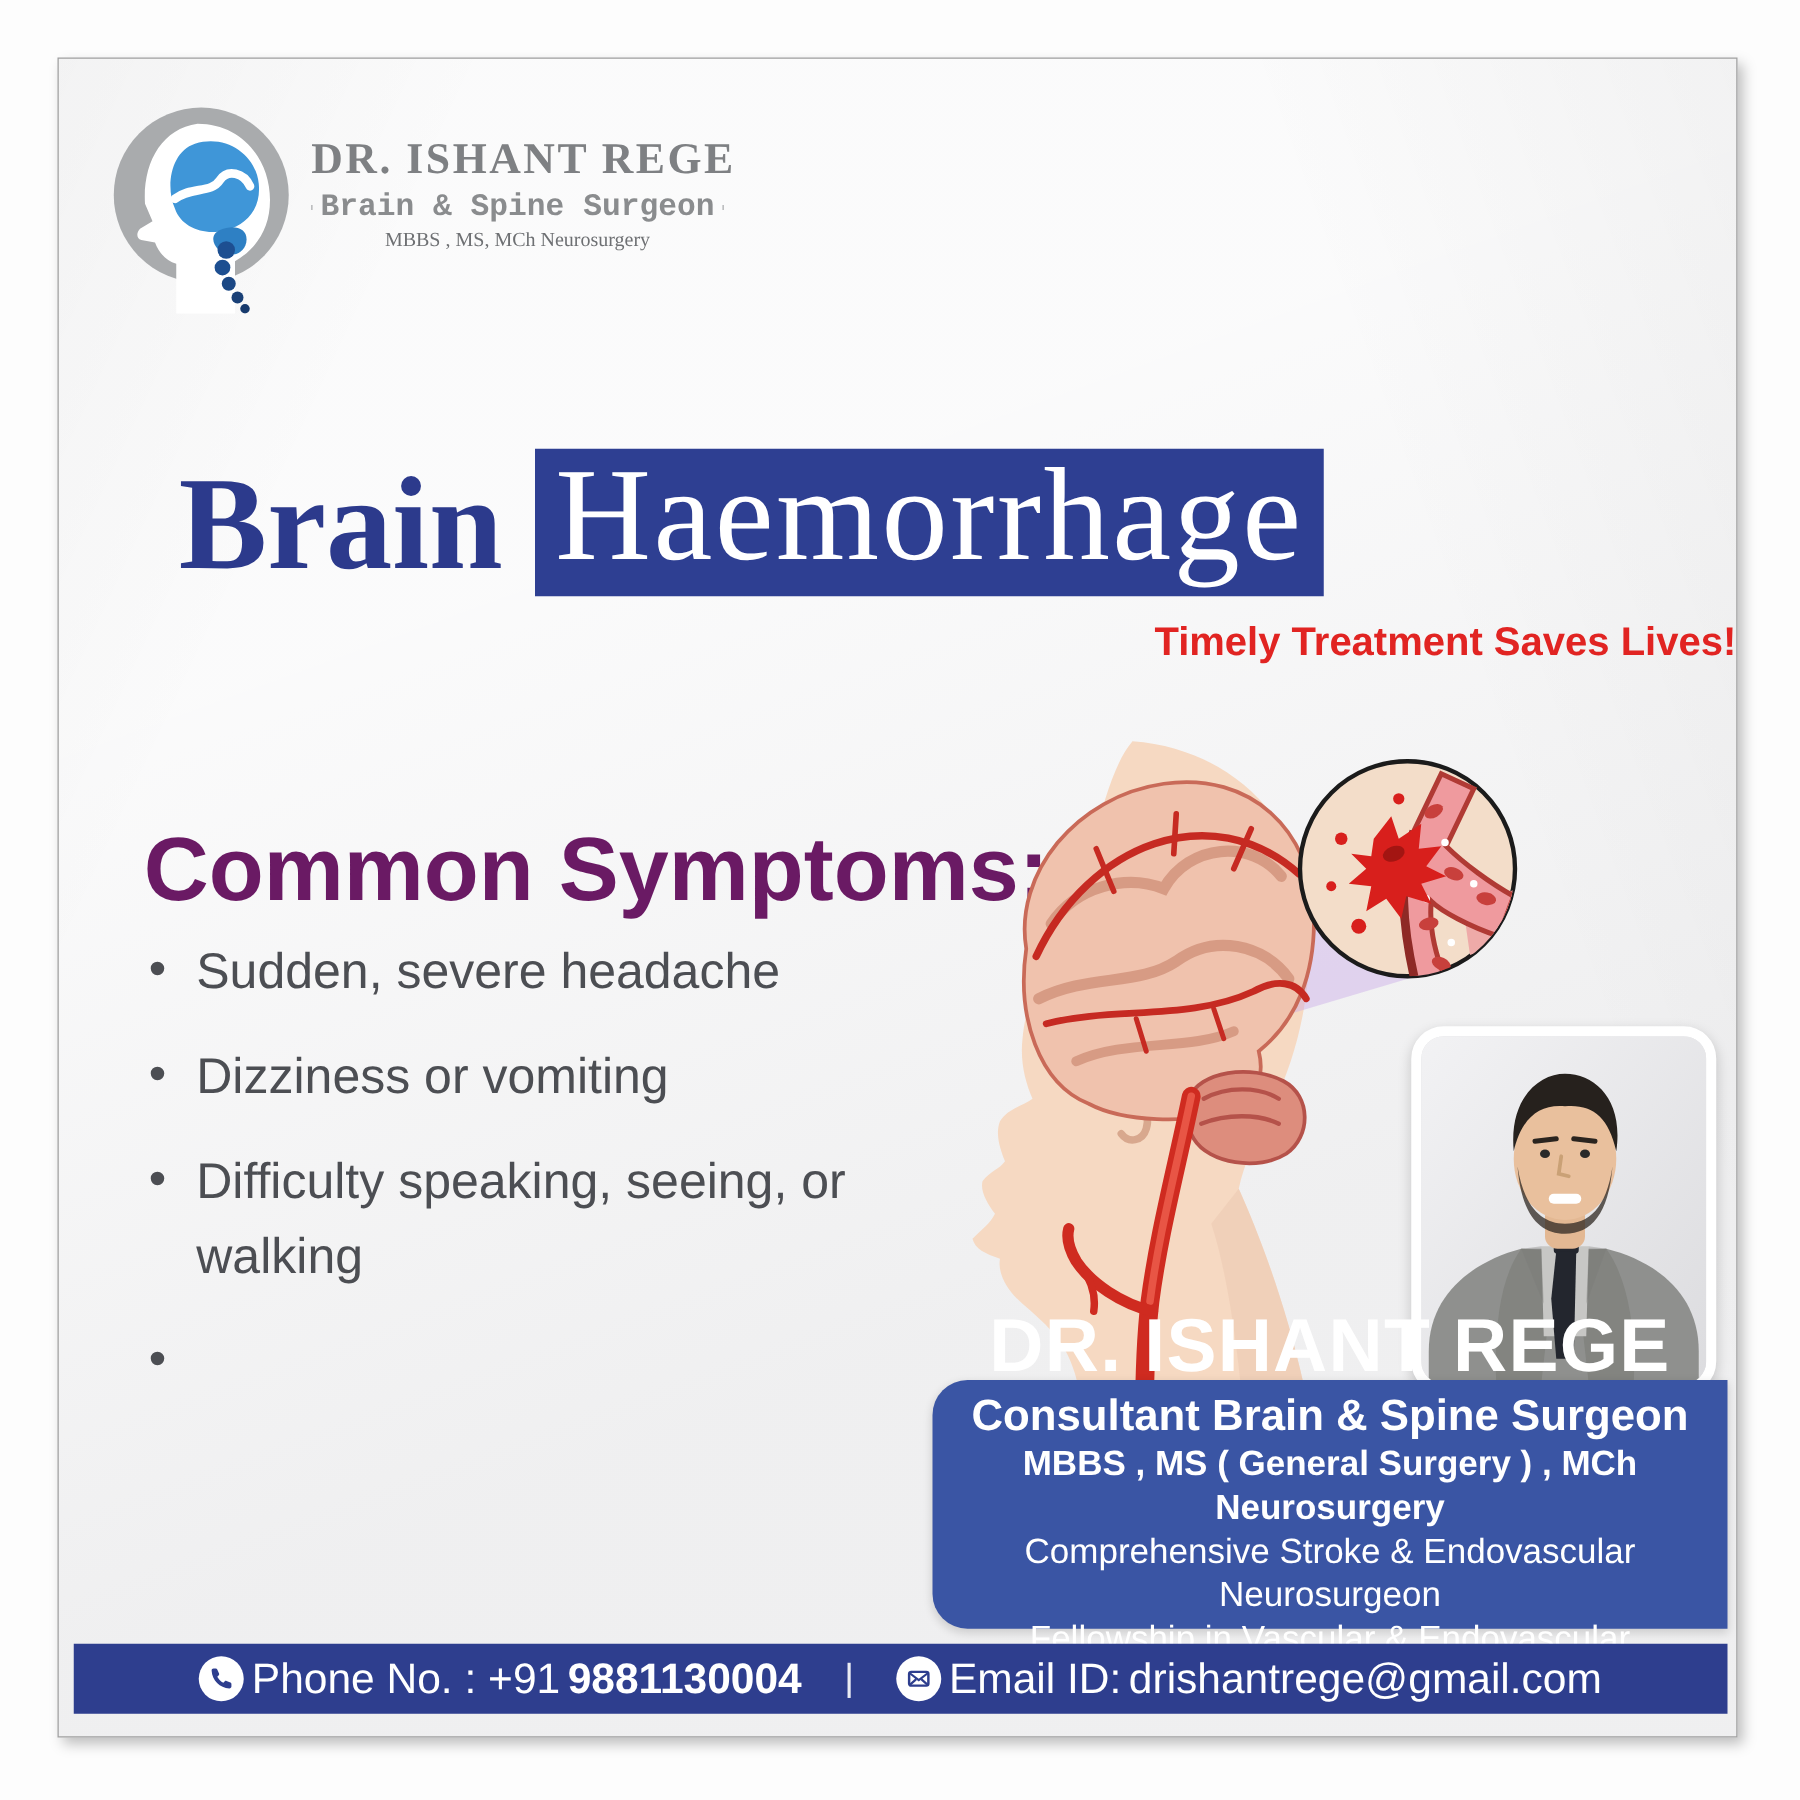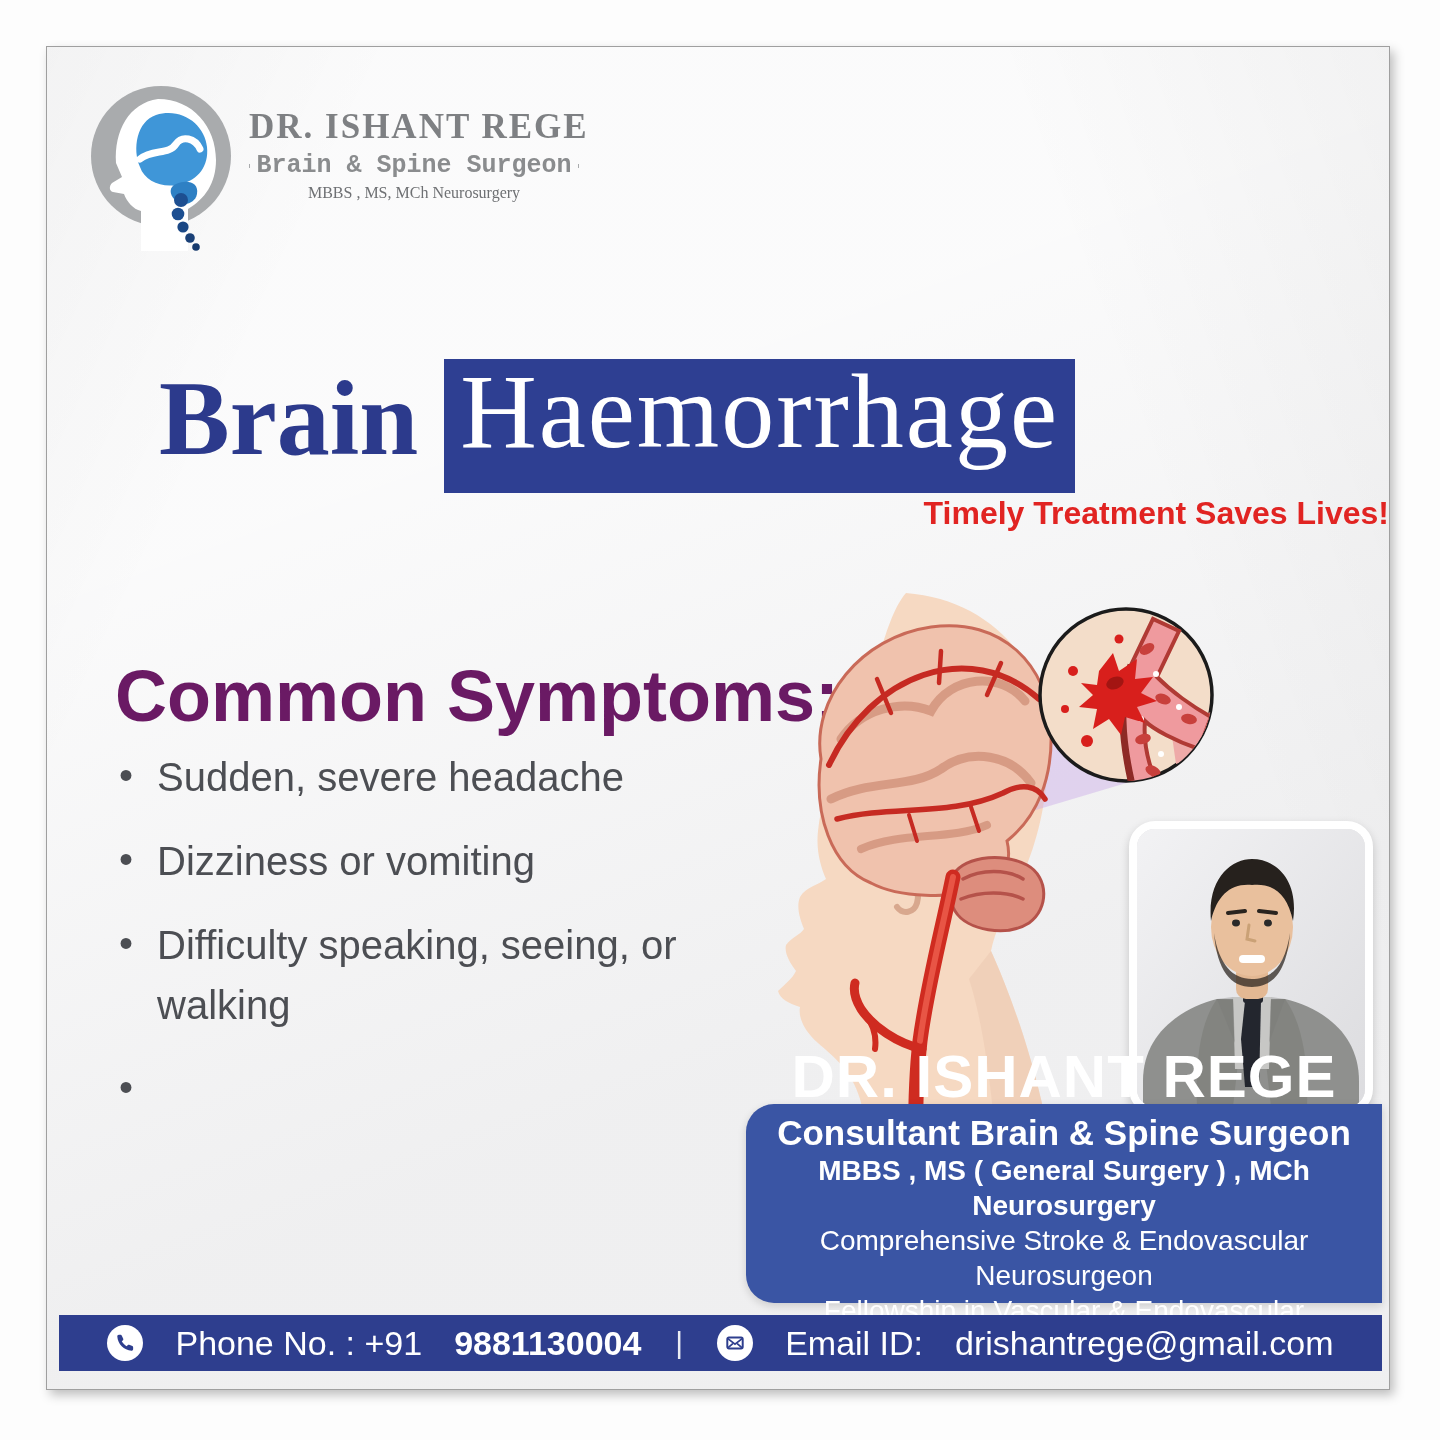--- a/index.html
+++ b/index.html
@@ -18,26 +18,26 @@
   .logo-text{margin-left:12px;margin-top:24px;width:330px;text-align:center;}
   .logo-name{font-family:"Liberation Serif",serif;font-size:35px;letter-spacing:2px;
              color:#7e8083;font-weight:600;white-space:nowrap;}
   .logo-tagline-row{display:flex;align-items:center;justify-content:center;margin-top:4px;}
   .logo-rule{height:4px;width:52px;background:#a9abad;}
   .logo-tagline{font-family:Liberation Mono, monospace;font-size:25px;color:#8a8c8e;
                 font-weight:600;padding:0 6px;white-space:nowrap;}
   .logo-creds{font-family:"Liberation Serif",serif;font-size:16px;color:#6e7073;margin-top:4px;}
 
   
-  .title-row{position:absolute;left:112px;top:312px;display:flex;align-items:flex-start;white-space:nowrap;text-align:center;}
+  .title-row{position:absolute;left:96px;top:312px;display:flex;align-items:flex-start;white-space:nowrap;text-align:center;}
   .title-primary{font-family:"Liberation Serif",serif;font-weight:bold;font-size:106px;
                  color:#2c3a8c;line-height:120px;}
   .title-highlight{display:inline-block;margin-left:26px;background:#2e3f92;color:#ffffff;
                    font-family:"Liberation Serif",serif;font-size:106px;font-weight:normal;
-                   line-height:106px;height:134px;padding:0 16px;letter-spacing:2px;overflow:visible;}
+                   line-height:106px;height:118px;padding:0 16px;letter-spacing:2px;overflow:visible;}
   .subtitle{position:absolute;left:0;top:448px;width:100%;text-align:right;
             font-size:32px;font-weight:700;color:#e12422;}
 
   
   .symptoms-heading{position:absolute;left:68px;top:608px;font-size:72px;font-weight:bold;
                     color:#6a1a64;letter-spacing:0px;}
   .symptoms-list{position:absolute;left:62px;top:700px;width:606px;margin:0;padding:0;list-style:none;
                  font-size:40px;color:#4c4e53;}
   .symptoms-list li{position:relative;padding-left:48px;margin-bottom:24px;line-height:1.5;}
   .symptoms-list .dot{position:absolute;left:10px;top:-2px;color:#4c4e53;}
@@ -55,21 +55,21 @@
             background:#3a55a4;border-radius:28px 0 0 28px;color:#ffffff;text-align:center;
             display:flex;flex-direction:column;justify-content:center;box-shadow:0 3px 8px rgba(0,0,0,0.15);}
   .info-name{font-size:60px;font-weight:bold;letter-spacing:1px;line-height:64px;}
   .info-role{font-size:35px;font-weight:bold;margin-top:4px;line-height:40px;}
   .info-line{font-size:28px;line-height:35px;}
   .info-line.bold{font-weight:bold;}
 
   
   .contact-bar{position:absolute;left:12px;top:1268px;width:1323px;height:56px;background:#2e3e8e;
                display:flex;align-items:center;justify-content:center;color:#ffffff;font-size:34px;}
-  .contact-group{display:flex;align-items:center;gap:32px;}
+  .contact-group{display:flex;align-items:center;gap:6px;}
   .contact-icon{width:36px;height:36px;border-radius:50%;background:#ffffff;display:flex;
                 align-items:center;justify-content:center;flex:0 0 auto;}
   .contact-divider{margin:0 34px;font-size:30px;color:#ffffff;opacity:.9;}
   .bold{font-weight:bold;}
 </style>
 </head>
 <body>
 
 <div class="canvas">
   <div class="card">

